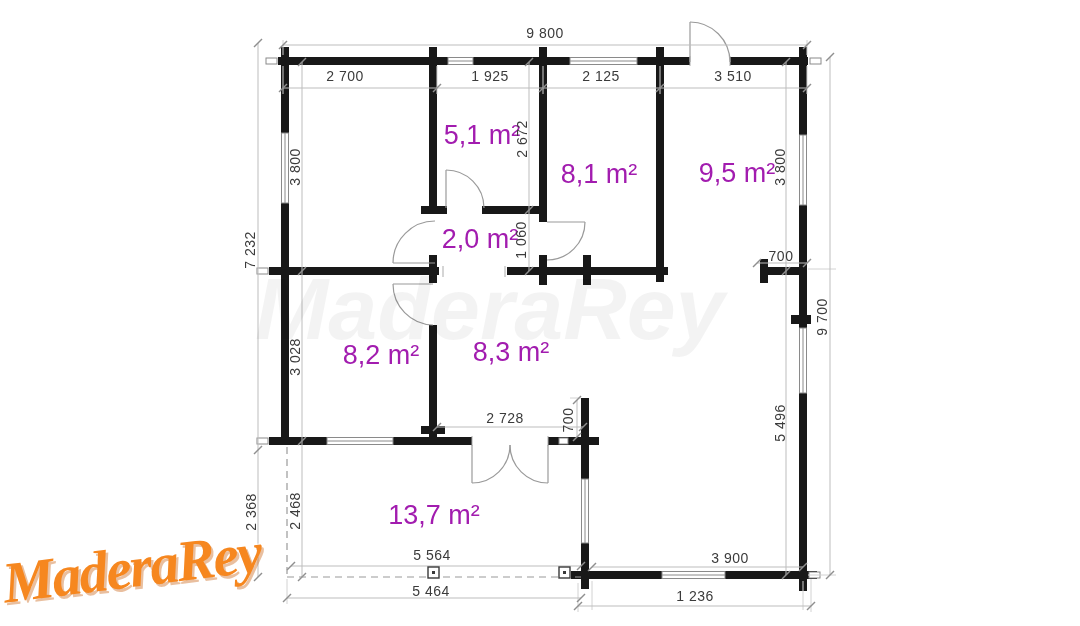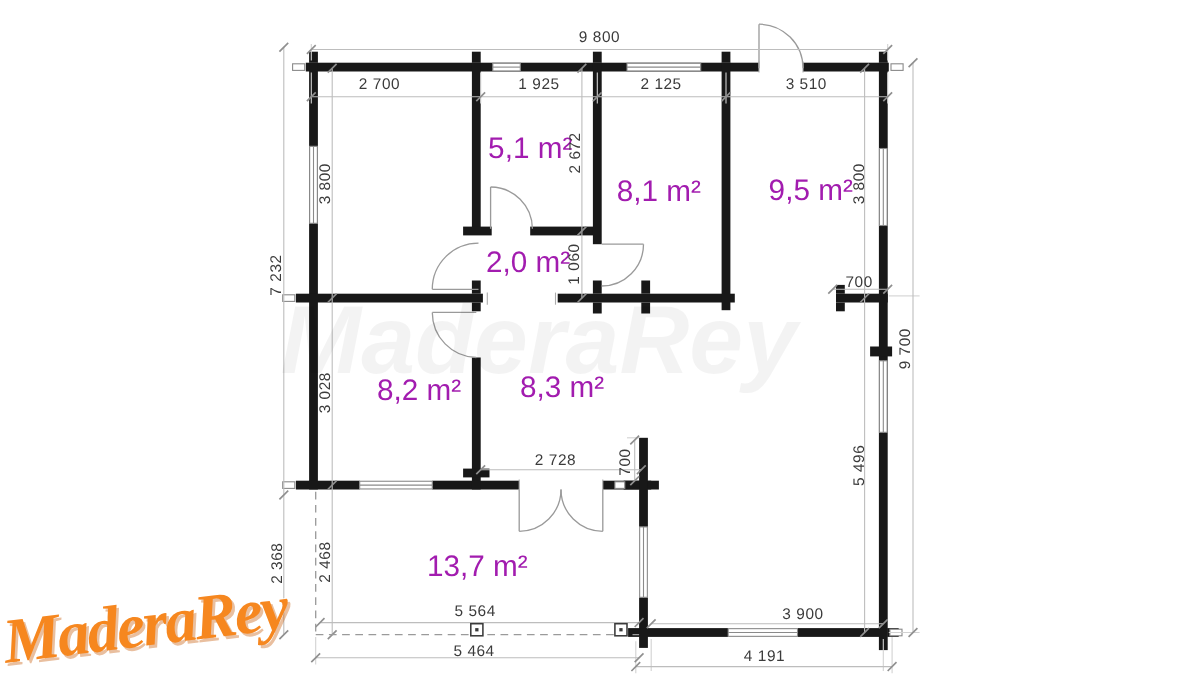--- a/index.html
+++ b/index.html
@@ -265,16 +265,16 @@
   <div class="lbl dim rot" style="left:521px;top:240px">1 060</div>
   <div class="lbl dim rot" style="left:780px;top:167px">3 800</div>
   <div class="lbl dim" style="left:781px;top:256px">700</div>
   <div class="lbl dim rot" style="left:780px;top:423px">5 496</div>
   <div class="lbl dim rot" style="left:822px;top:317px">9 700</div>
   <div class="lbl dim" style="left:505px;top:418px">2 728</div>
   <div class="lbl dim rot" style="left:568px;top:420px">700</div>
   <div class="lbl dim" style="left:432px;top:555px">5 564</div>
   <div class="lbl dim" style="left:431px;top:591px">5 464</div>
   <div class="lbl dim" style="left:730px;top:558px">3 900</div>
-  <div class="lbl dim" style="left:695px;top:596px">4 191</div>
+  <div class="lbl dim" style="left:695px;top:596px">1 236</div>
 
   <div id="logo">MaderaRey</div>
 </div>
 
 </body></html>

